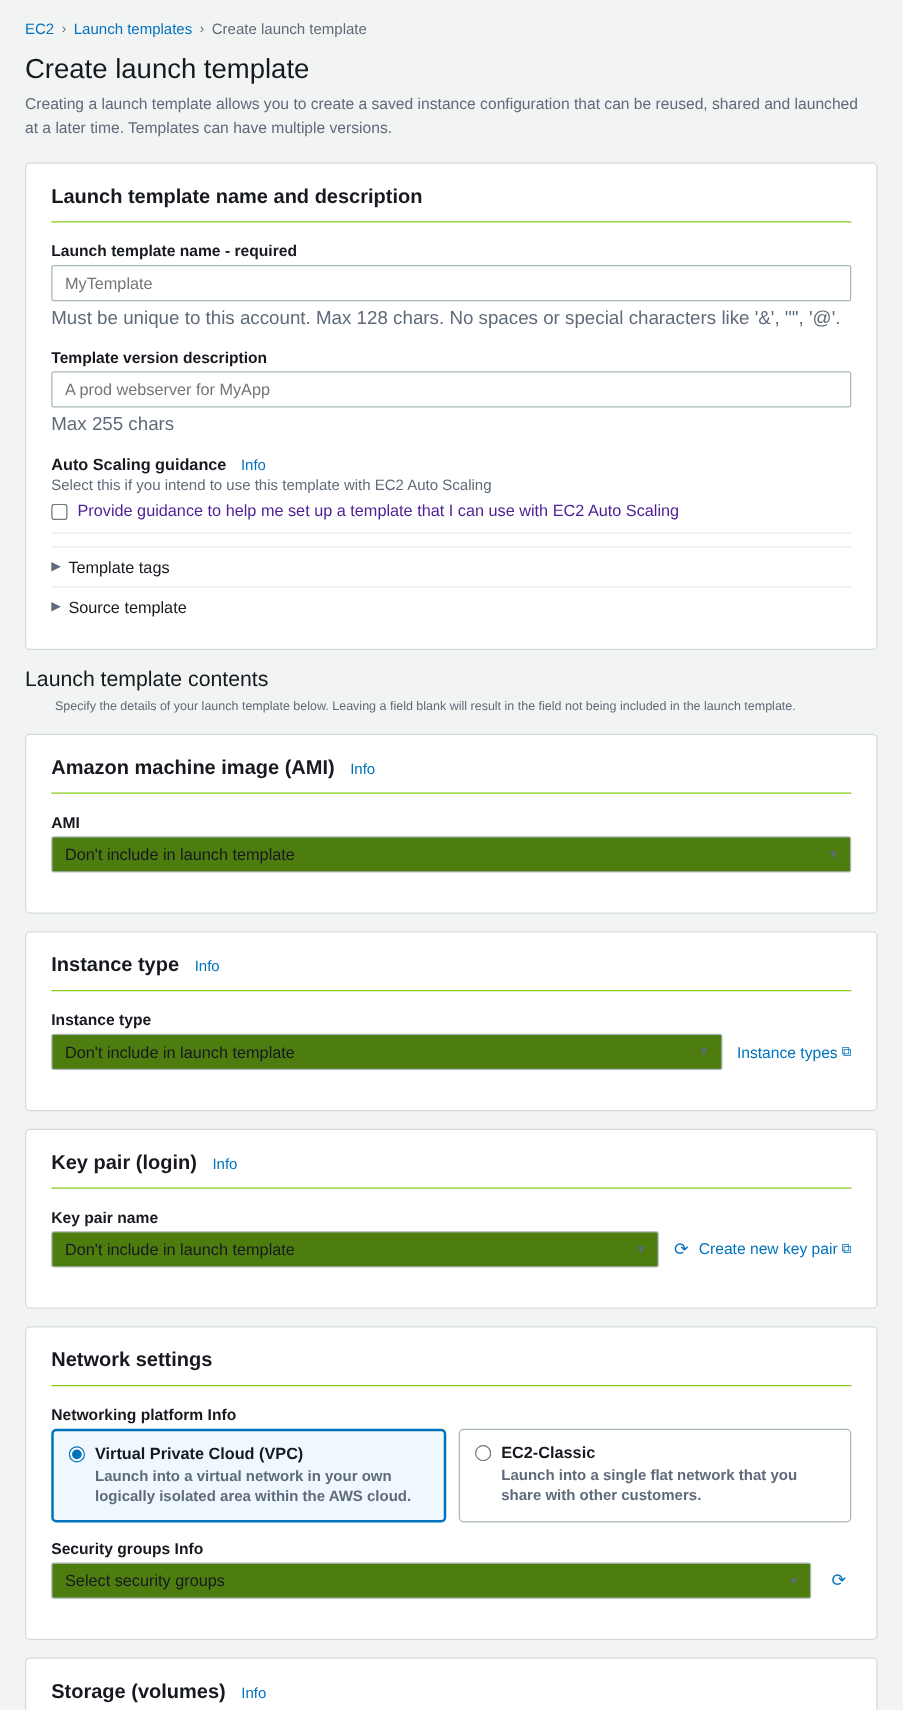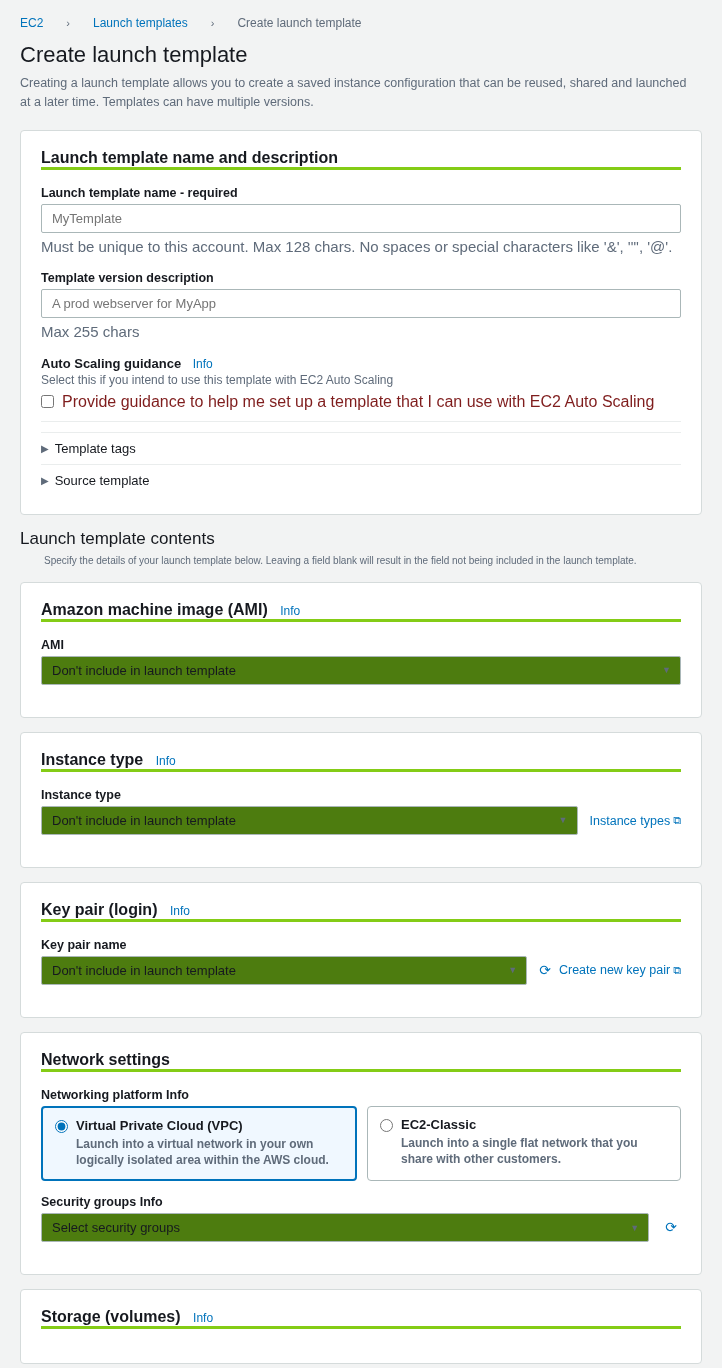--- a/index.html
+++ b/index.html
@@ -8,21 +8,21 @@
       font-size: 13px;
       background: #f2f3f3;
       color: #16191f;
       padding: 16px 20px;
       width: 722px;
       min-height: 1368px;
     }
     .breadcrumb {
       display: flex;
       align-items: center;
-      gap: 23px;
+      gap: 6px;
       font-size: 12px;
       color: #0073bb;
       margin-bottom: 12px;
     }
     .breadcrumb-sep {
       color: #5f6b7a;
       font-size: 11px;
     }
     .breadcrumb-current {
       color: #5f6b7a;
@@ -45,21 +45,22 @@
       border: 1px solid #d5dbdb;
       border-radius: 4px;
       margin-bottom: 14px;
       padding: 18px 20px;
     }
     .card-title {
       font-size: 16px;
       font-weight: 600;
       color: #16191f;
       margin-bottom: 16px;
-      border-bottom: 3px solid #84cc16;
+      padding-bottom: 10px;
+      border-bottom: 1px solid #84cc16;
     }
     .card-title .info-link {
       font-size: 12px;
       color: #0073bb;
       font-weight: normal;
       margin-left: 8px;
       cursor: pointer;
       text-decoration: none;
     }
     .form-label {
@@ -122,22 +123,22 @@
       display: flex;
       align-items: flex-start;
       gap: 8px;
       margin-top: 6px;
     }
     .checkbox-row input[type="checkbox"] {
       margin-top: 2px;
       cursor: pointer;
     }
     .checkbox-label {
-      font-size: 16px;
-      color: #7f1d1d;
+      font-size: 13px;
+      color: #4c1d95;
     }
     .collapsible-row {
       display: flex;
       align-items: center;
       gap: 6px;
       padding: 8px 0;
       cursor: pointer;
       border-top: 1px solid #eaeded;
     }
     .collapsible-row:first-of-type {

